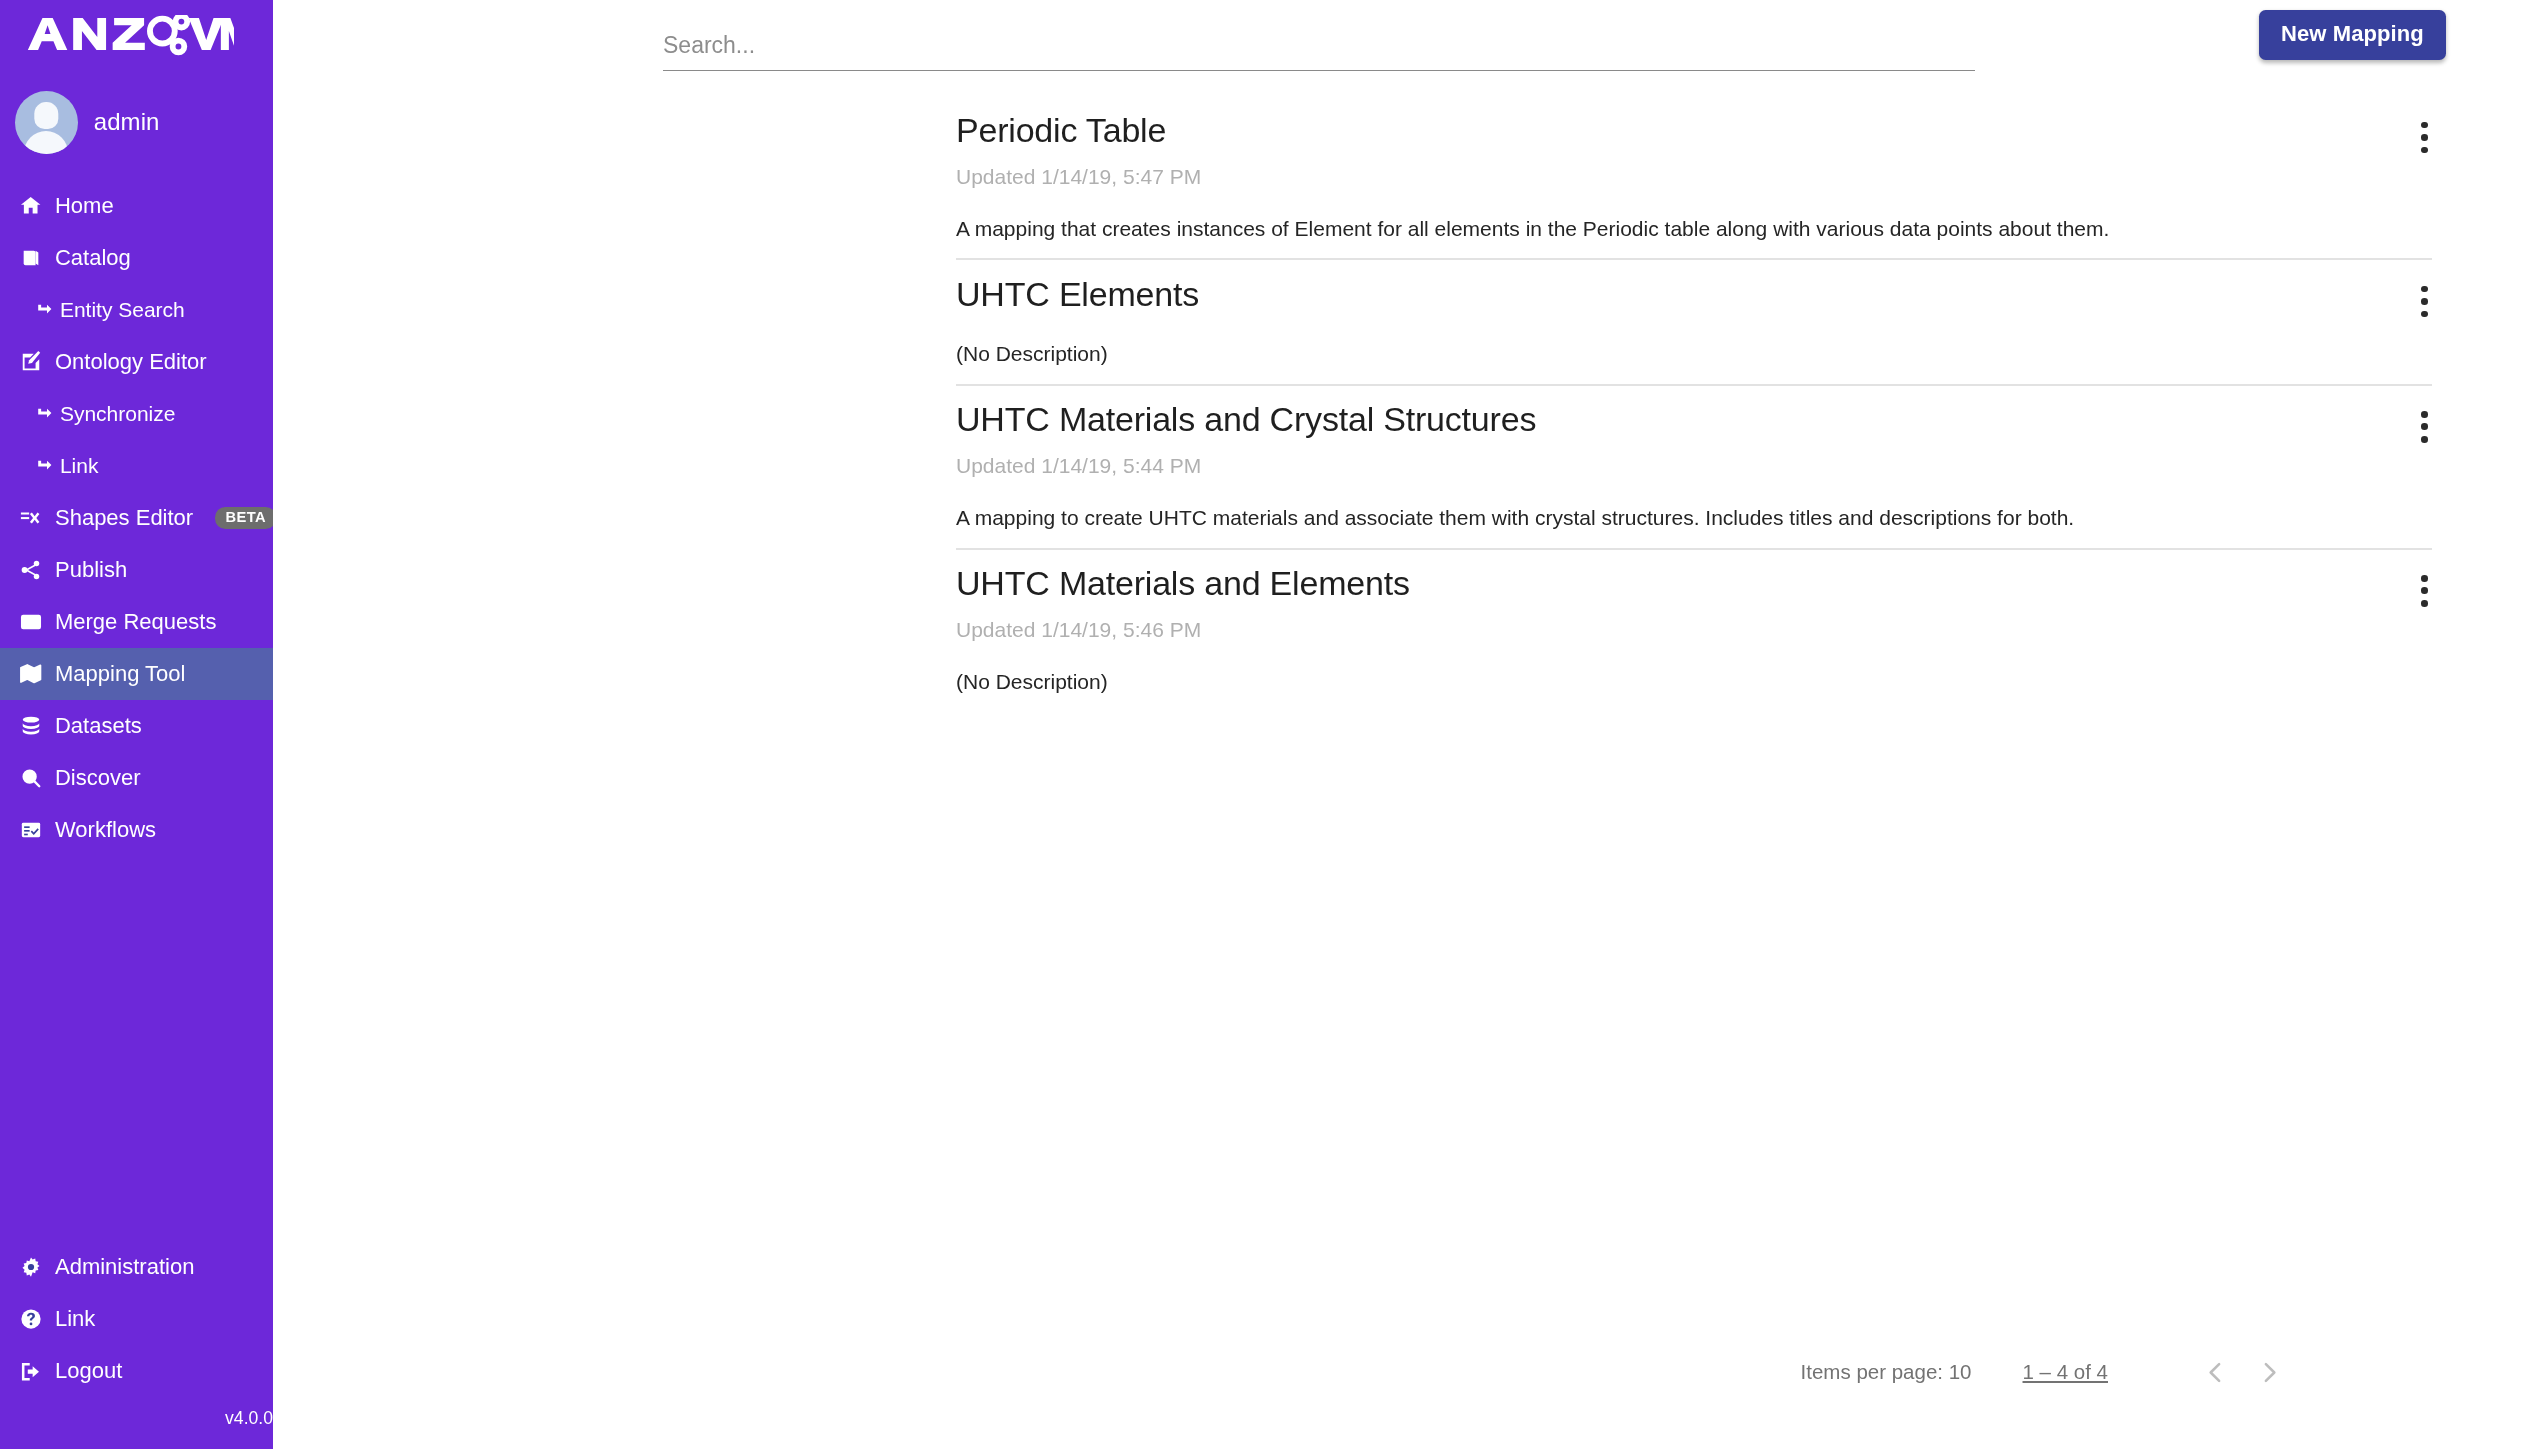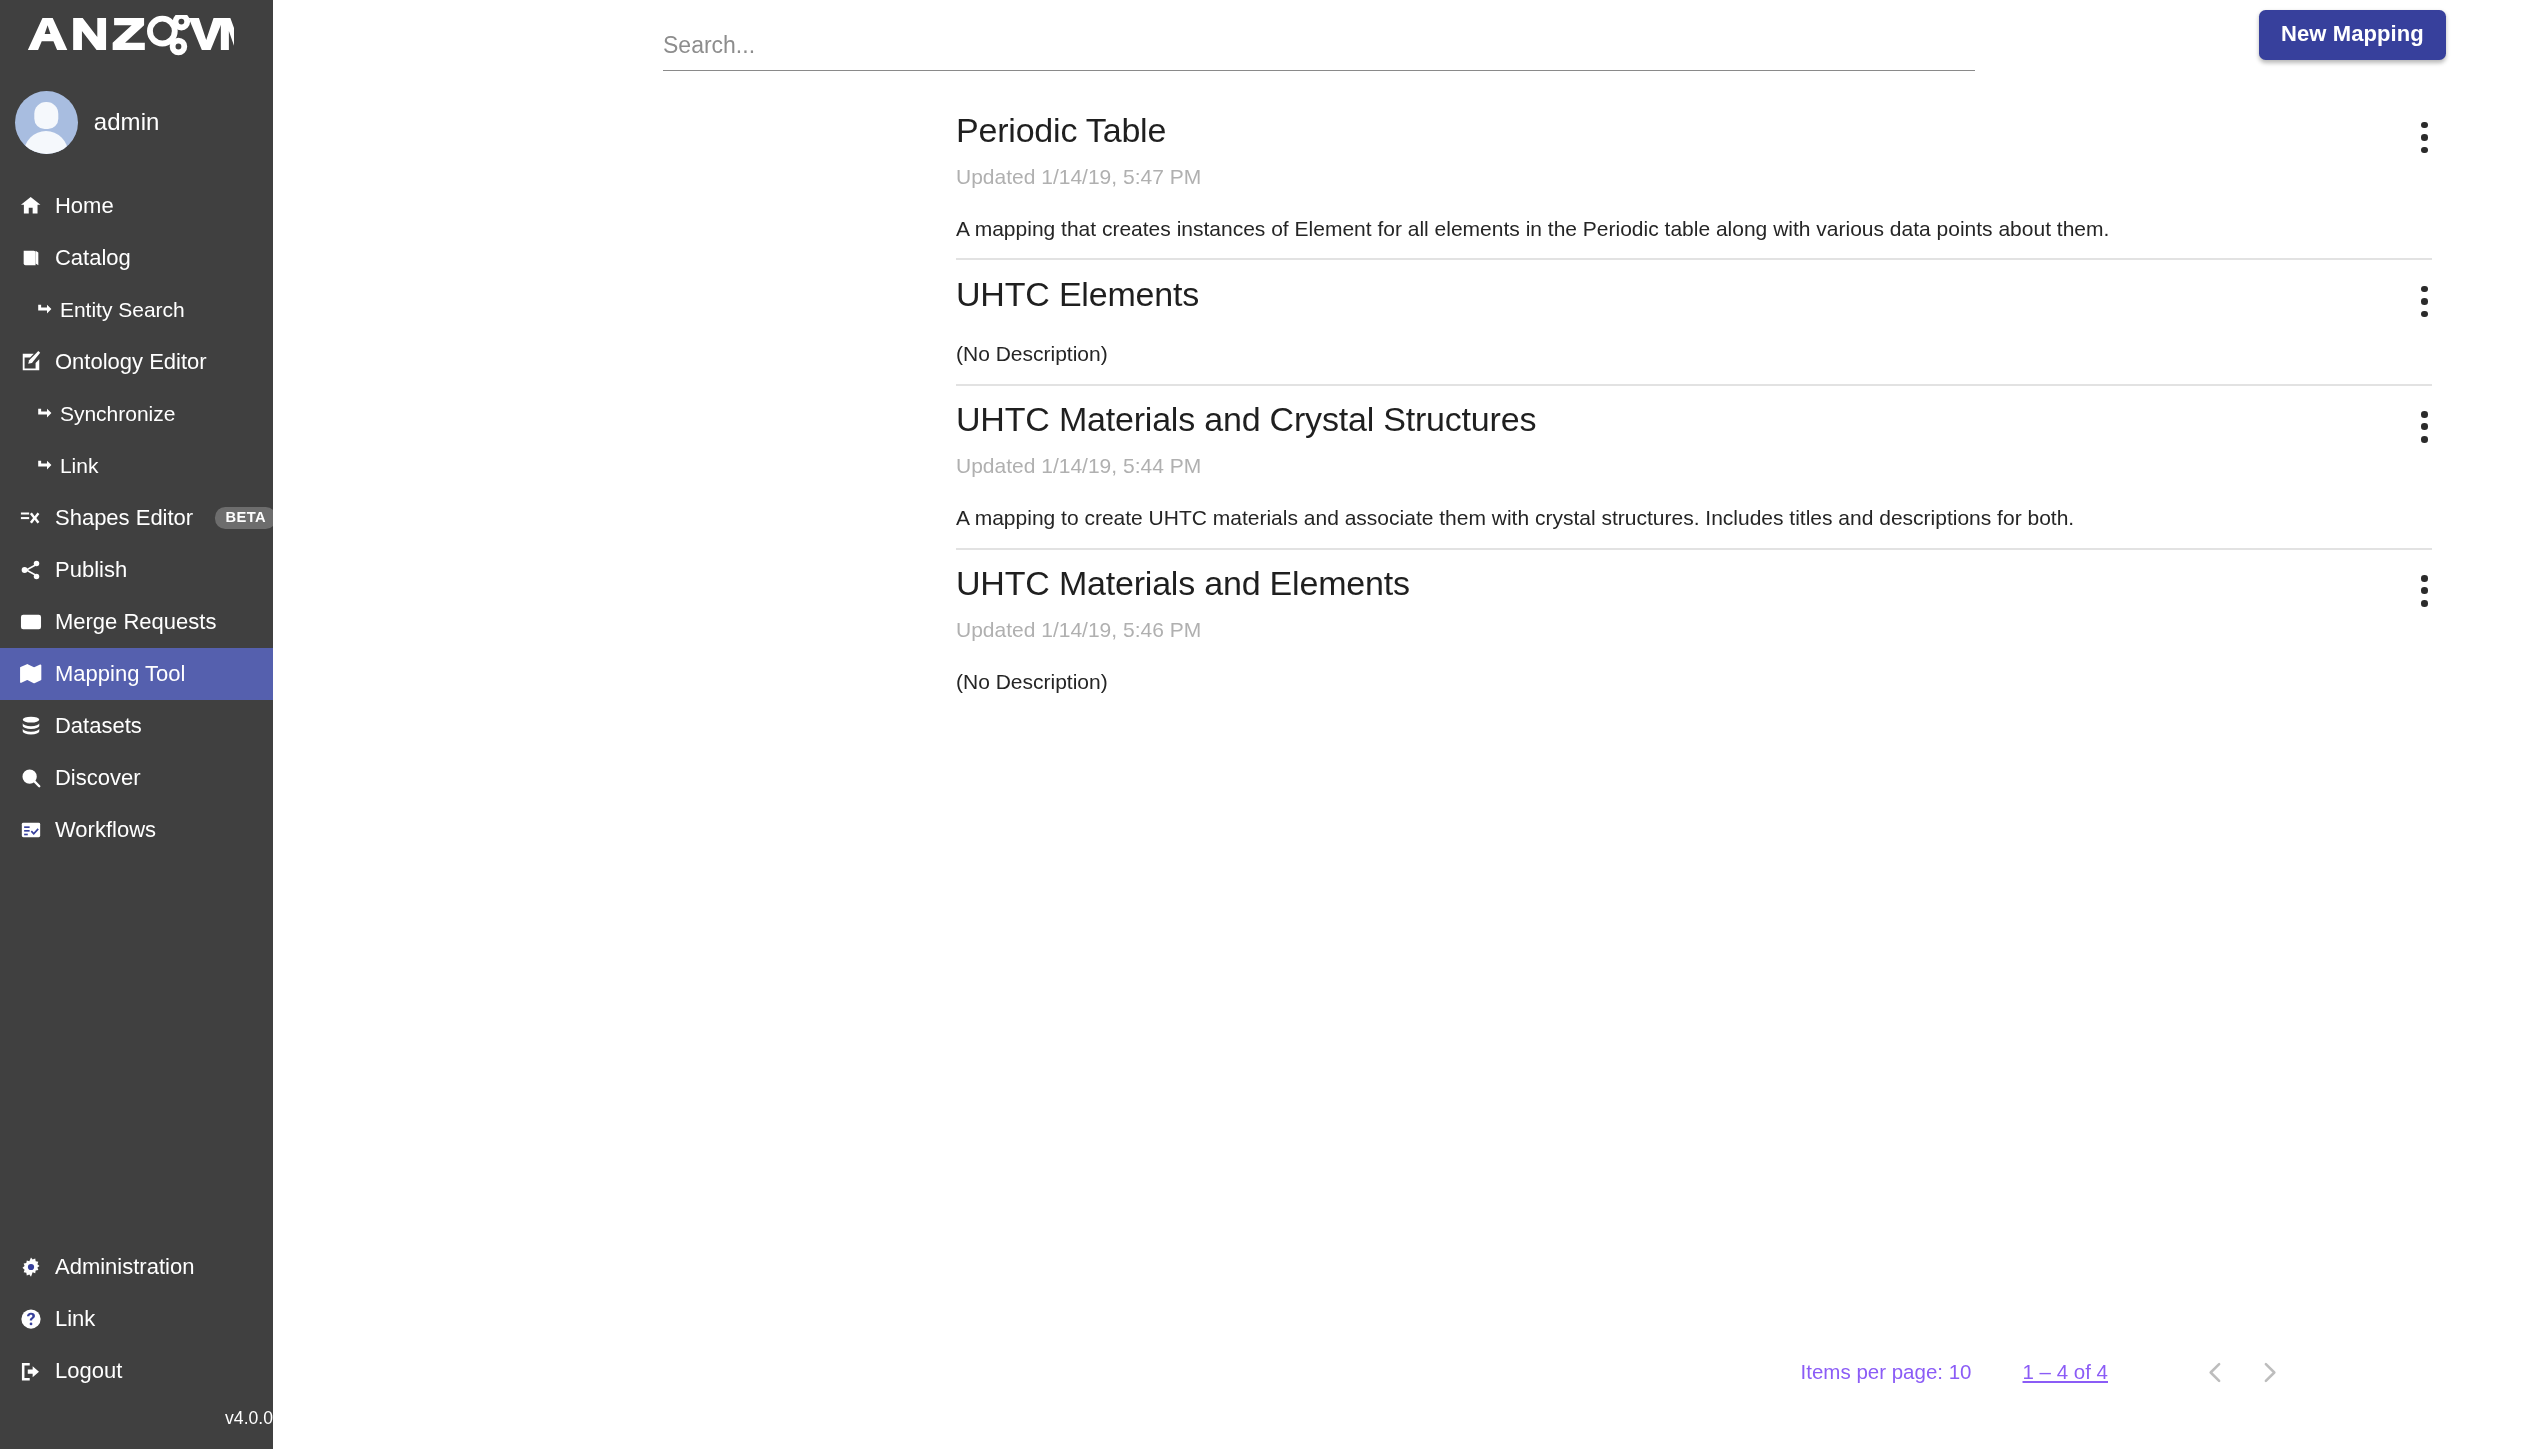--- a/index.html
+++ b/index.html
@@ -7,21 +7,21 @@
     width: 2525px; height: 1449px;
     background: #ffffff;
     font-family: "Liberation Sans", sans-serif;
     overflow: hidden;
   }
   .app { display: flex; width: 2525px; height: 1449px; }
 
   
   .sidebar {
     width: 273px; height: 1449px;
-    background: #404040;
+    background: #6d28d9;
     color: #ffffff;
     flex: 0 0 273px;
     position: relative;
     display: flex; flex-direction: column;
   }
   .brand {
     height: 70px;
     display: flex; align-items: center;
     padding-left: 22px;
   }
@@ -182,21 +182,21 @@
     width: 6.6px; height: 6.6px; border-radius: 50%;
     background: #2b2b2b; display: block;
   }
 
   
   .paginator {
     position: absolute;
     right: 229px; bottom: 50px;
     display: flex; align-items: center;
     gap: 0;
-    color: #8b5cf6;
+    color: #737373;
     font-size: 20.5px;
   }
   .pg-ipp { margin-right: 51px; white-space: nowrap; }
   .pg-range { margin-right: 80px; white-space: nowrap; text-decoration: underline; }
   .pg-btn {
     width: 54px; height: 54px;
     display: flex; align-items: center; justify-content: center;
     cursor: pointer;
     background: transparent; border: 0;
   }

